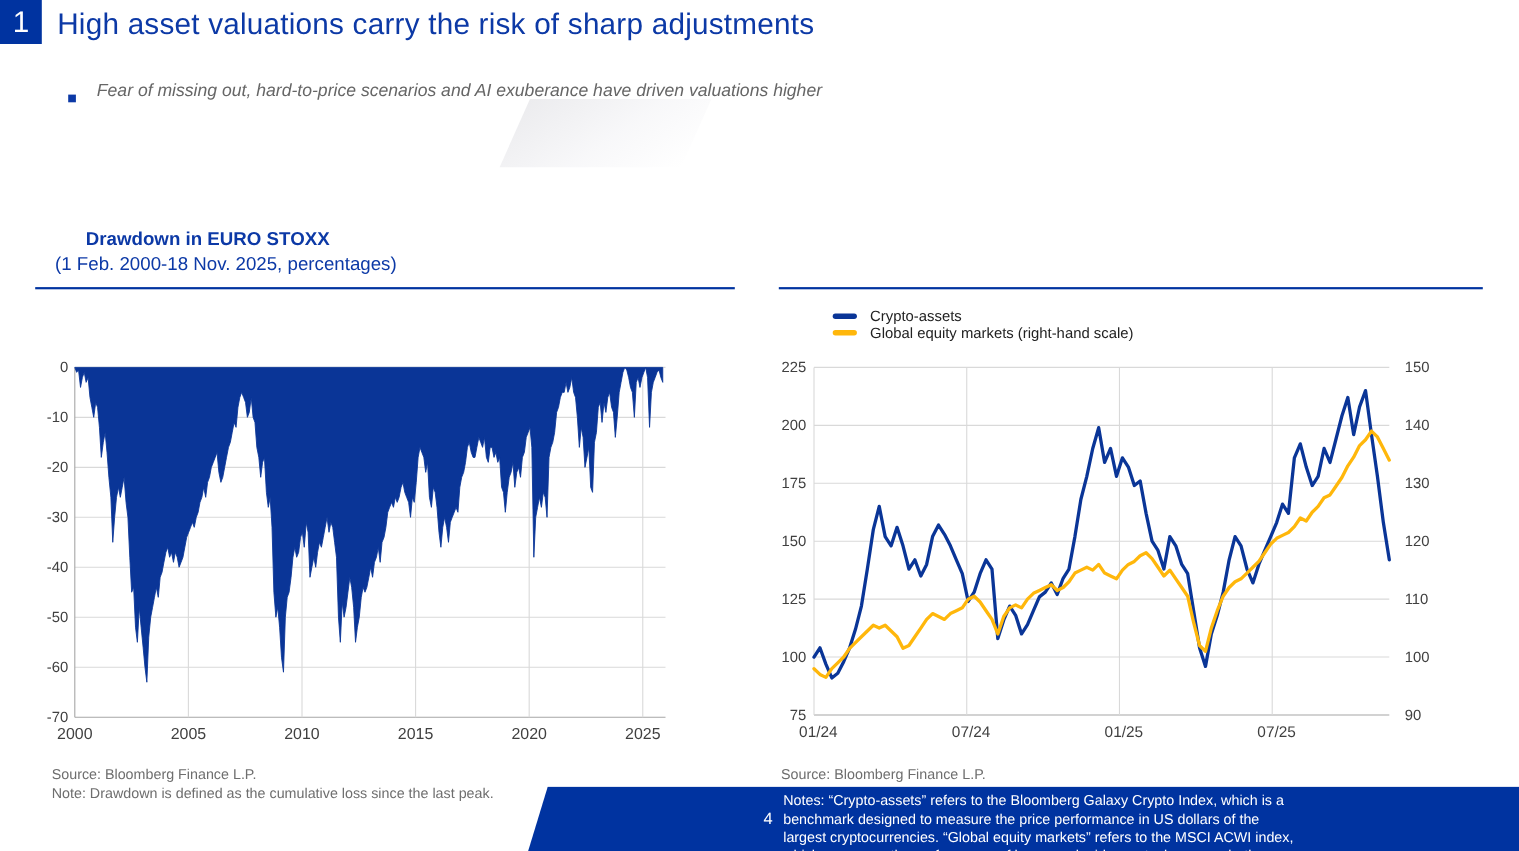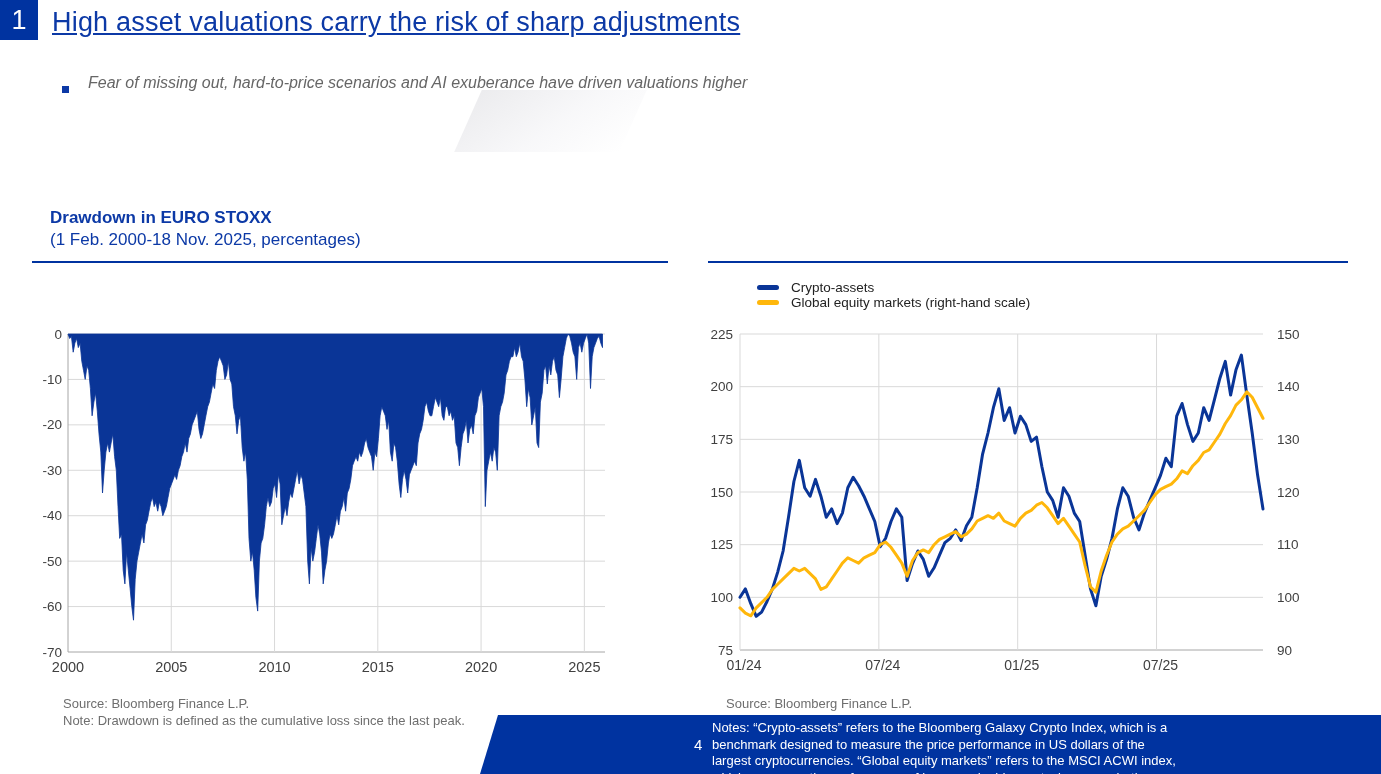--- a/index.html
+++ b/index.html
@@ -1,32 +1,32 @@
 <!DOCTYPE html>
 <html><head>
 <meta charset="utf-8">
 <style>
   html,body{margin:0;padding:0;background:#fff;}
   body{font-family:"Liberation Sans", sans-serif;}
   #slide{position:relative;width:1381px;height:774px;background:#fff;overflow:hidden;}
   .abs{position:absolute;}
   .num-box{left:0;top:0;width:38px;height:40px;background:#0033A0;color:#fff;
            font-size:27px;display:flex;align-items:center;justify-content:center;}
-  .page-title{left:52px;top:7px;font-size:27px;color:#0c39a6;letter-spacing:0.2px;text-decoration:underline;}
+  .page-title{left:52px;top:7px;font-size:27px;color:#0c39a6;letter-spacing:0.2px;}
   .bullet-square{left:62px;top:86px;width:7px;height:7px;background:#0c39a6;}
   .bullet-text{left:88px;top:74px;font-size:16px;font-style:italic;color:#666;}
   .swoosh{left:468px;top:90px;width:165px;height:62px;transform:skewX(-24deg);
           background:linear-gradient(135deg,#e7e7ea 0%,#f6f6f8 55%,#ffffff 100%);opacity:.8;}
-  .chart-title{font-size:17px;font-weight:bold;color:#0c39a6;line-height:22px;}
+  .chart-title{font-size:17px;font-weight:bold;color:#0c39a6;line-height:22px;margin-left:28px;}
   .chart-subtitle{font-size:17px;color:#0c39a6;line-height:22px;}
   .title-rule{height:2px;background:#0033A0;}
   .legend-row{display:flex;align-items:center;height:15px;}
   .legend-swatch{width:22px;height:5px;border-radius:2.5px;margin-right:12px;}
   .legend-label{font-size:13.5px;color:#222;}
-  .note-text{font-size:13px;color:#6e6e6e;line-height:16px;margin-left:16px;}
+  .note-text{font-size:13px;color:#6e6e6e;line-height:16px;}
   .footer-band{left:480px;top:715px;width:901px;height:59px;background:#0033A0;
                clip-path:polygon(18px 0,100% 0,100% 100%,0 100%);}
   .footer-page-num{left:214px;top:21px;color:#fff;font-size:15px;}
   .footer-notes{left:232px;top:5px;width:468px;color:#fff;font-size:13px;line-height:16.5px;}
   svg text{font-family:"Liberation Sans", sans-serif;fill:#404040;}
 </style>
 </head>
 <body>
 
 <div id="slide">

